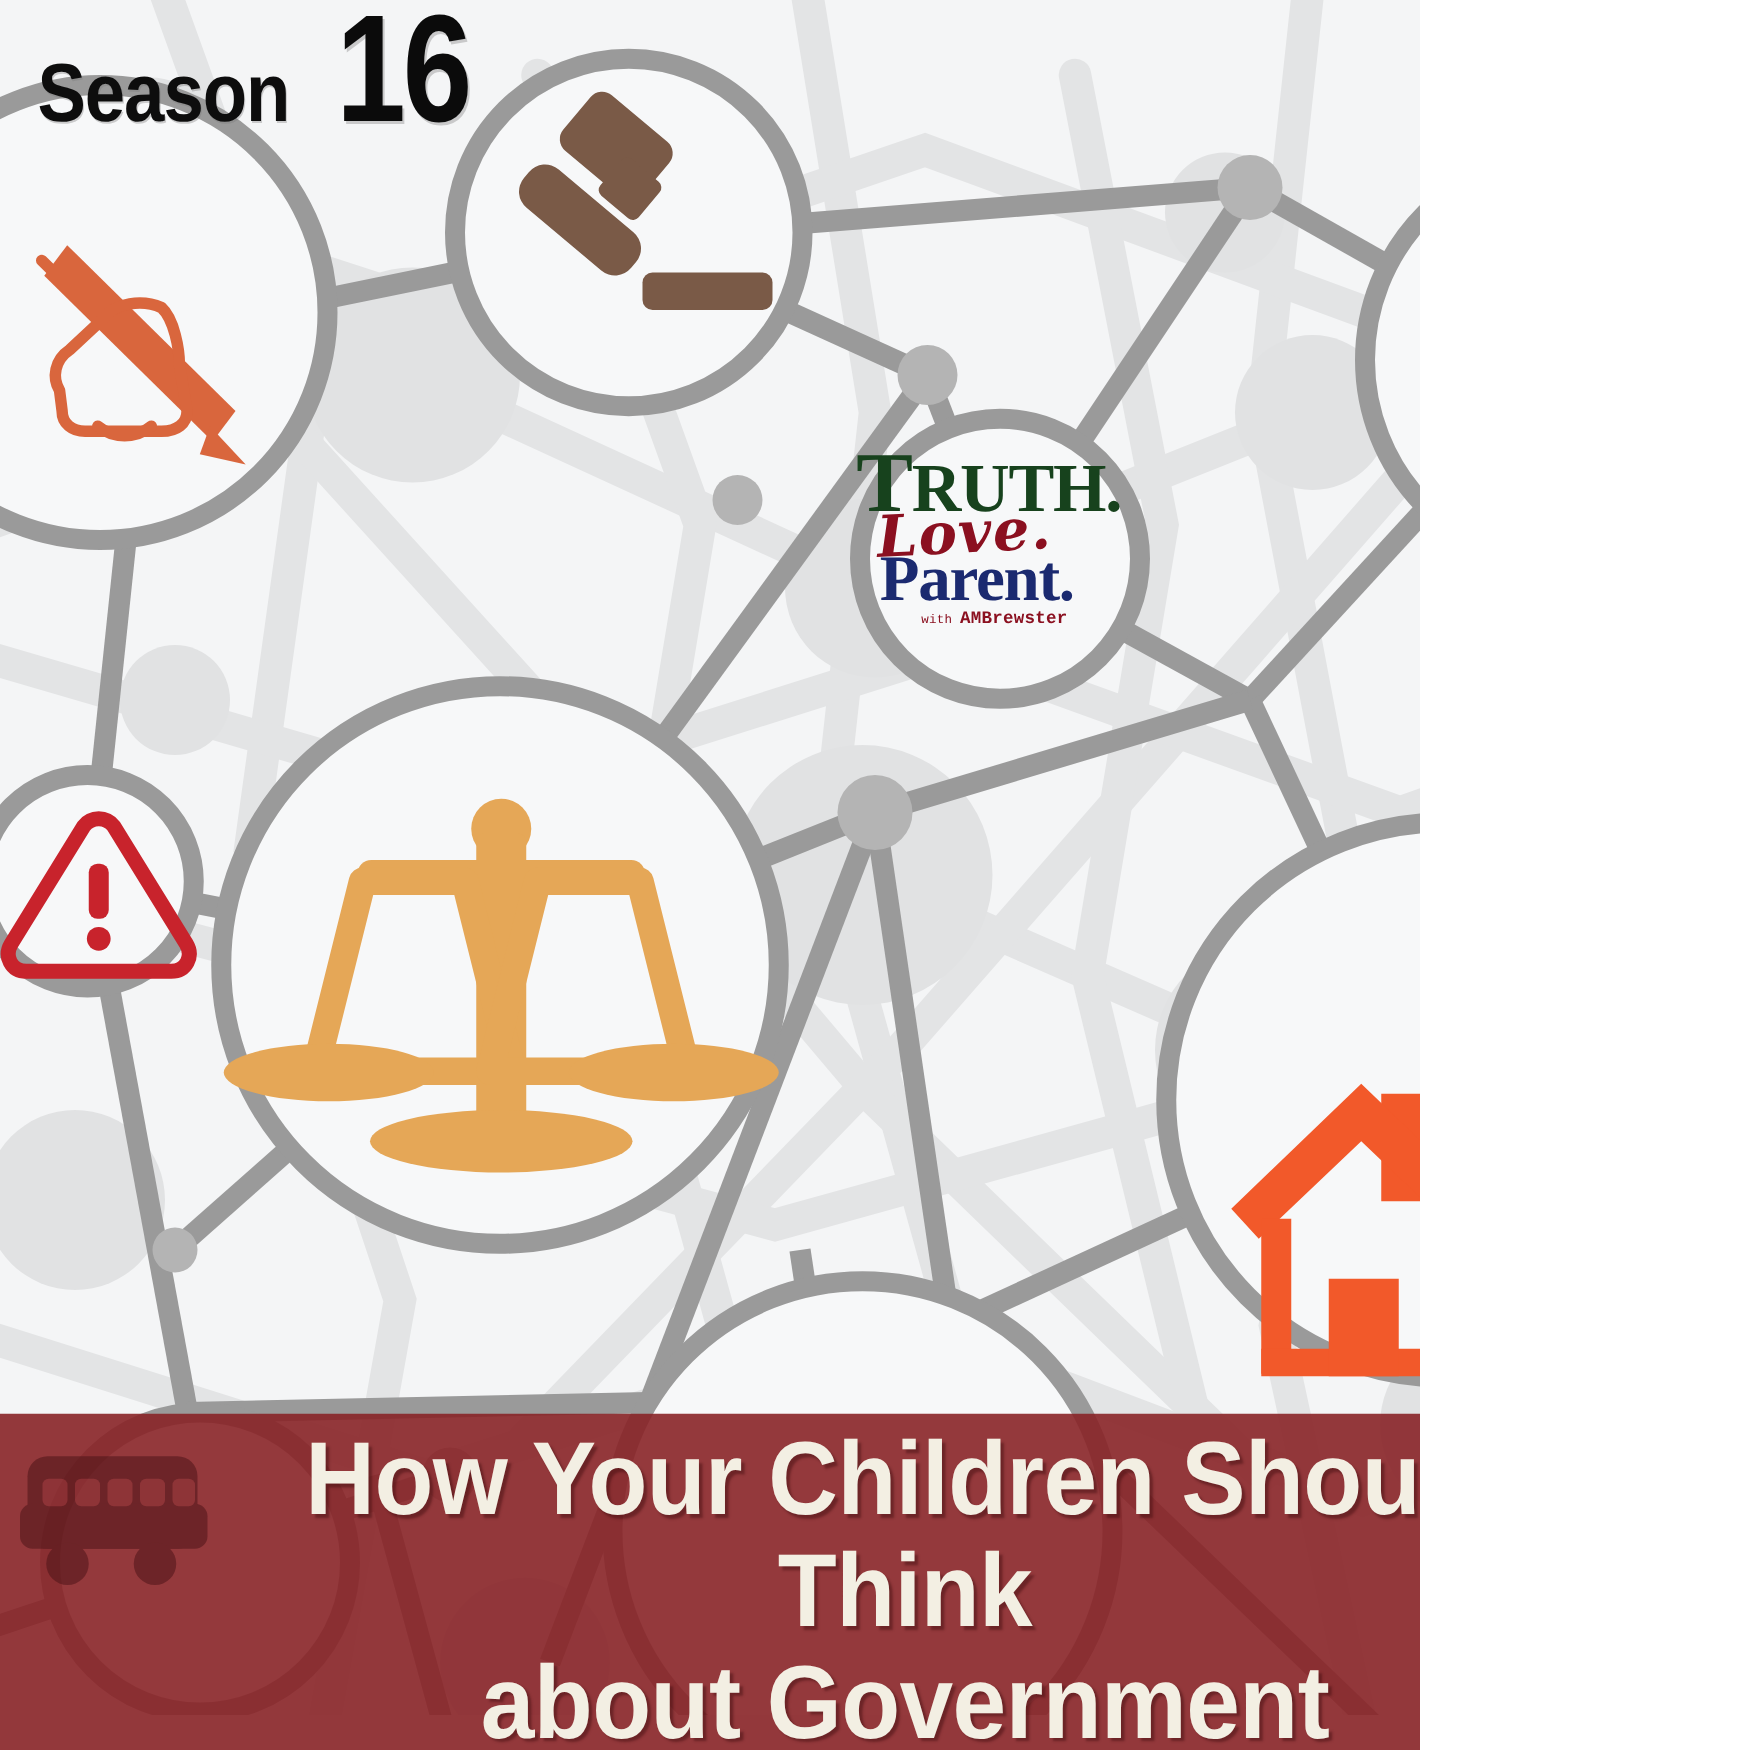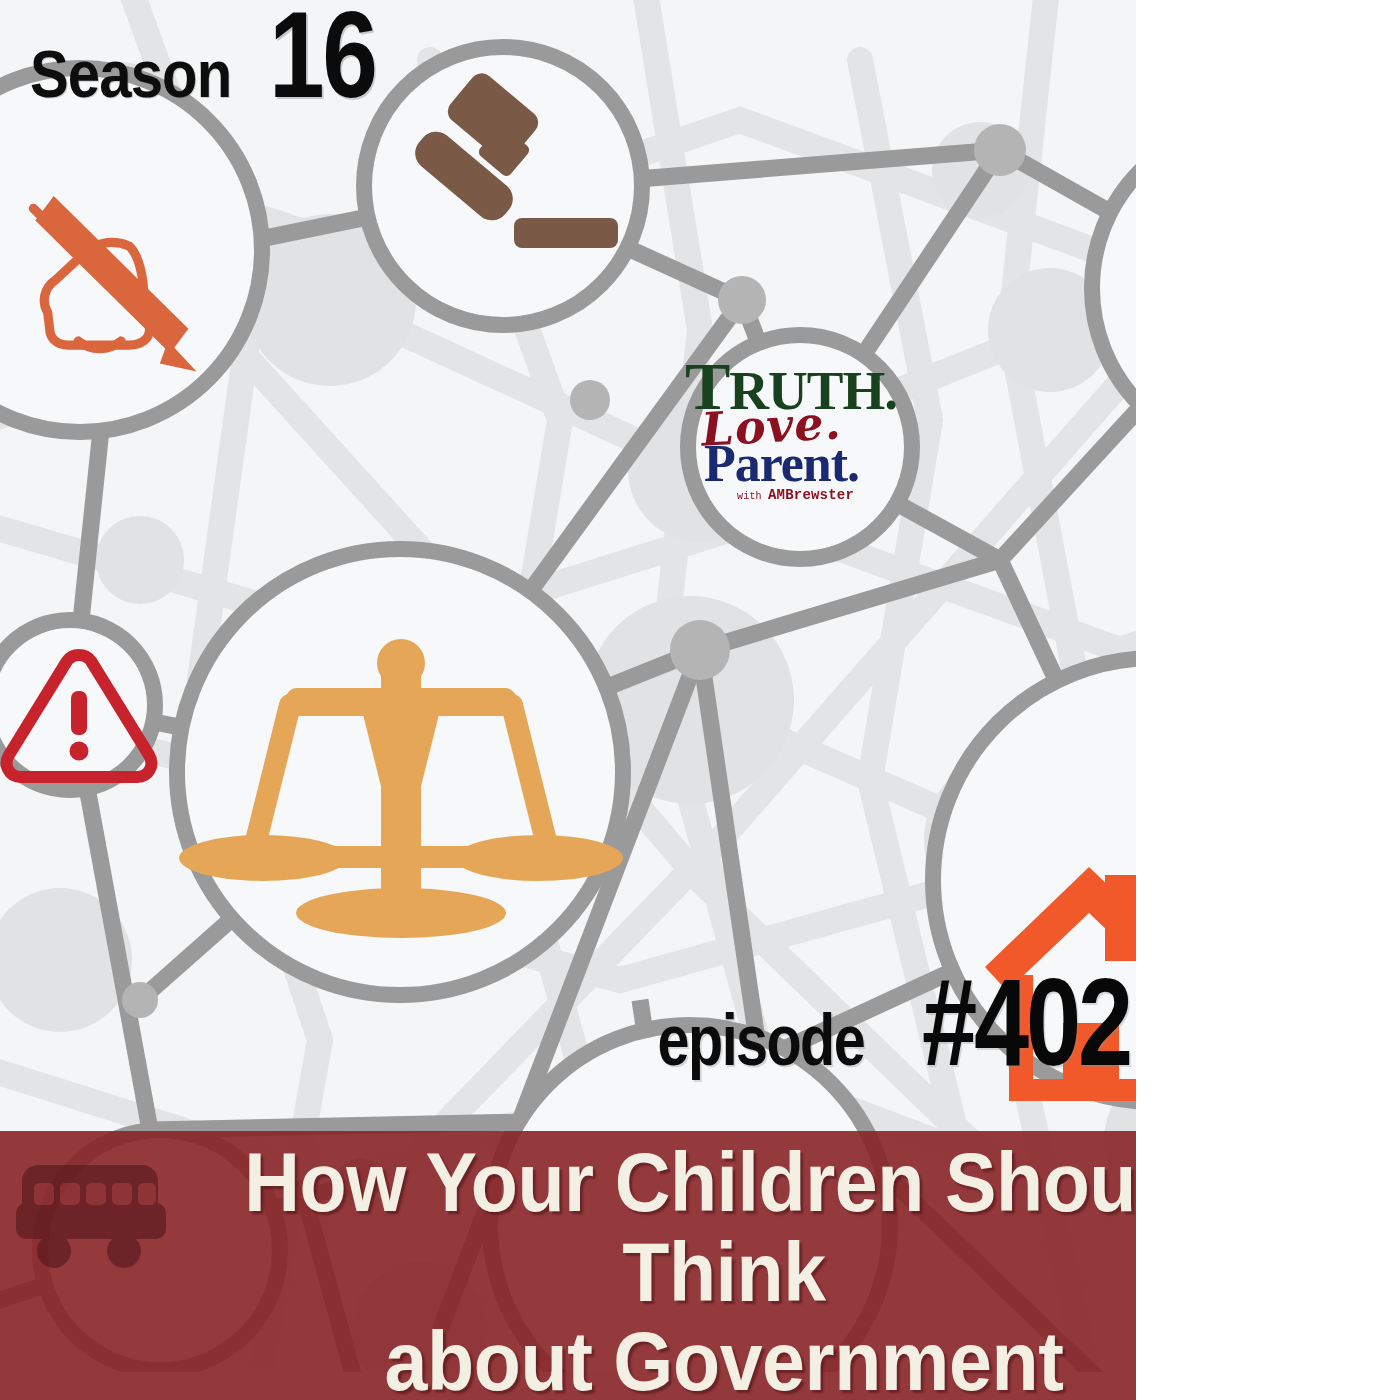--- a/index.html
+++ b/index.html
@@ -306,24 +306,20 @@
     <span id="season-number">16</span>
   </div>
 
   <div id="tlp-logo">
     <span class="tlp-truth"><span class="cap">T</span><span>RUTH.</span></span>
     <span class="tlp-love">Love.</span>
     <span class="tlp-parent">Parent.</span>
     <span class="tlp-with"><span class="sm">with </span><span>AMBrewster</span></span>
   </div>
 
-  <div id="episode-block">
-    <span id="episode-word">episode</span>
-    <span id="episode-number">#402</span>
-  </div>
 
   <div id="title-bar">
     <svg id="bus-icon" viewBox="0 0 160 120" xmlns="http://www.w3.org/2000/svg" aria-hidden="true">
       <g fill="#4e1418">
         <rect x="8" y="6" width="136" height="74" rx="16"></rect>
         <rect x="2" y="44" width="150" height="36" rx="10"></rect>
         <circle cx="40" cy="92" r="17"></circle>
         <circle cx="110" cy="92" r="17"></circle>
       </g>
       <g fill="#8a3034">

